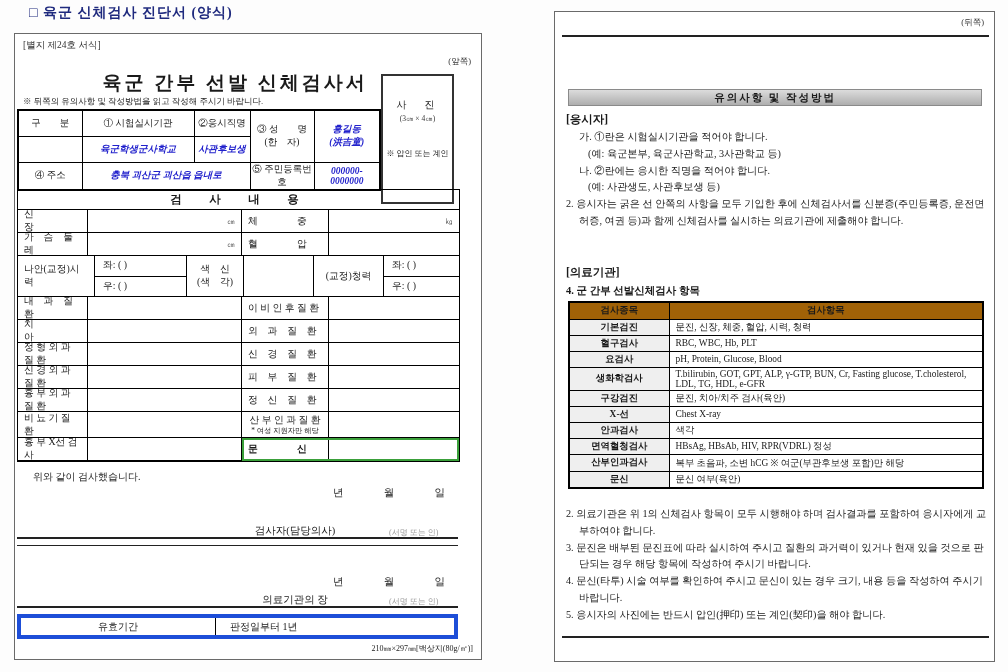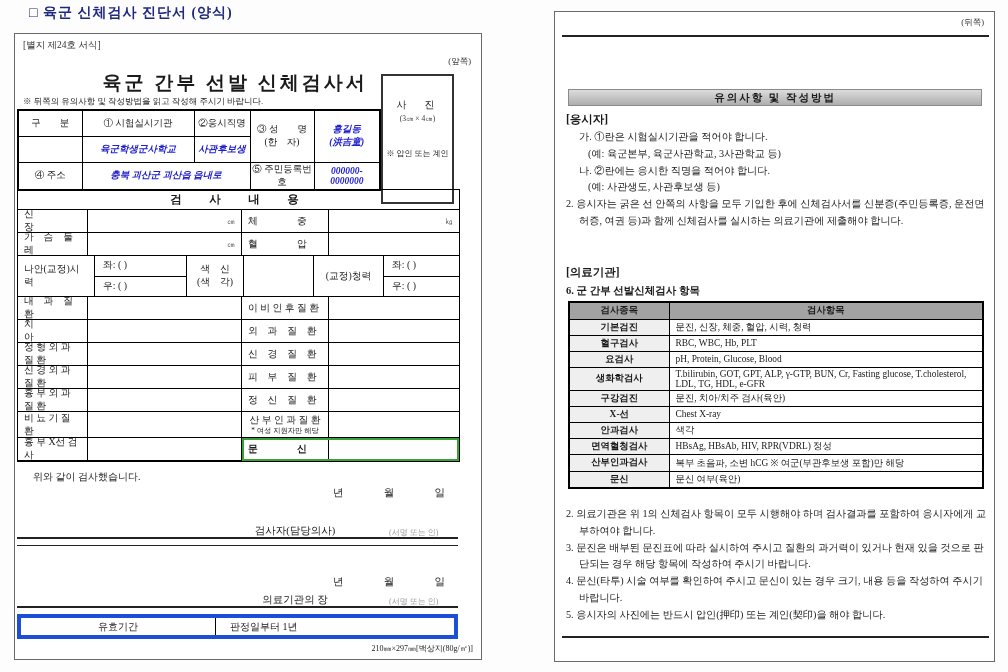--- a/index.html
+++ b/index.html
@@ -65,21 +65,21 @@
   .bline-bottom{left:7px;top:624px;width:427px;height:2px;background:#222;}
   .banner{left:13px;top:77px;width:414px;height:17px;border:1px solid #8a8a8a;background:linear-gradient(#dcdcdc,#aeaeae);display:flex;align-items:center;justify-content:center;font-size:10.5px;font-weight:600;letter-spacing:2px;box-sizing:border-box;}
   .sec-title{font-size:11.5px;font-weight:bold;}
   .blist{left:11px;top:117px;width:422px;font-size:10.2px;line-height:16.8px;}
   .blist .ind1{padding-left:13px;}
   .blist .ind2{padding-left:22px;}
   .blist .hang{padding-left:13px;text-indent:-13px;}
   .sub-title{left:11px;top:272px;font-size:10.5px;font-weight:bold;}
   .btable{position:absolute;left:13px;top:289px;width:414px;border-collapse:collapse;table-layout:fixed;border:2px solid #000;}
   .btable td,.btable th{border:1px solid #000;font-size:9.4px;padding:1px 6px;box-sizing:border-box;}
-  .btable th{background:#a3a3a3;text-align:center;font-weight:bold;height:17px;}
+  .btable th{background:#a16207;text-align:center;font-weight:bold;height:17px;}
   .btable td.cat{background:#efefef;text-align:center;font-weight:bold;margin-top:13px;}
   .btable td{height:15px;}
   .bnotes{left:11px;top:494px;width:424px;font-size:10.2px;line-height:16.6px;}
   .bnotes div{padding-left:13px;text-indent:-13px;margin-bottom:0.5px;}
 </style>
 </head>
 <body>
 
 <div class="canvas">
 
@@ -261,21 +261,21 @@
     <div class="abs sec-title" style="left:11px;top:100px">[응시자]</div>
     <div class="abs blist">
       <div class="ind1">가. ①란은 시험실시기관을 적어야 합니다.</div>
       <div class="ind2">(예: 육군본부, 육군사관학교, 3사관학교 등)</div>
       <div class="ind1">나. ②란에는 응시한 직명을 적어야 합니다.</div>
       <div class="ind2">(예: 사관생도, 사관후보생 등)</div>
       <div class="hang">2. 응시자는 굵은 선 안쪽의 사항을 모두 기입한 후에 신체검사서를 신분증(주민등록증, 운전면허증, 여권 등)과 함께 신체검사를 실시하는 의료기관에 제출해야 합니다.</div>
     </div>
 
     <div class="abs sec-title" style="left:11px;top:253px">[의료기관]</div>
-    <div class="abs sub-title">6. 군 간부 선발신체검사 항목</div>
+    <div class="abs sub-title">4. 군 간부 선발신체검사 항목</div>
 
     <table class="btable">
       <colgroup>
           <col style="width:100px">
           <col style="width:314px">
         </colgroup>
       <tbody>
           <tr>
         <th>검사종목</th>
         <th>검사항목</th>

